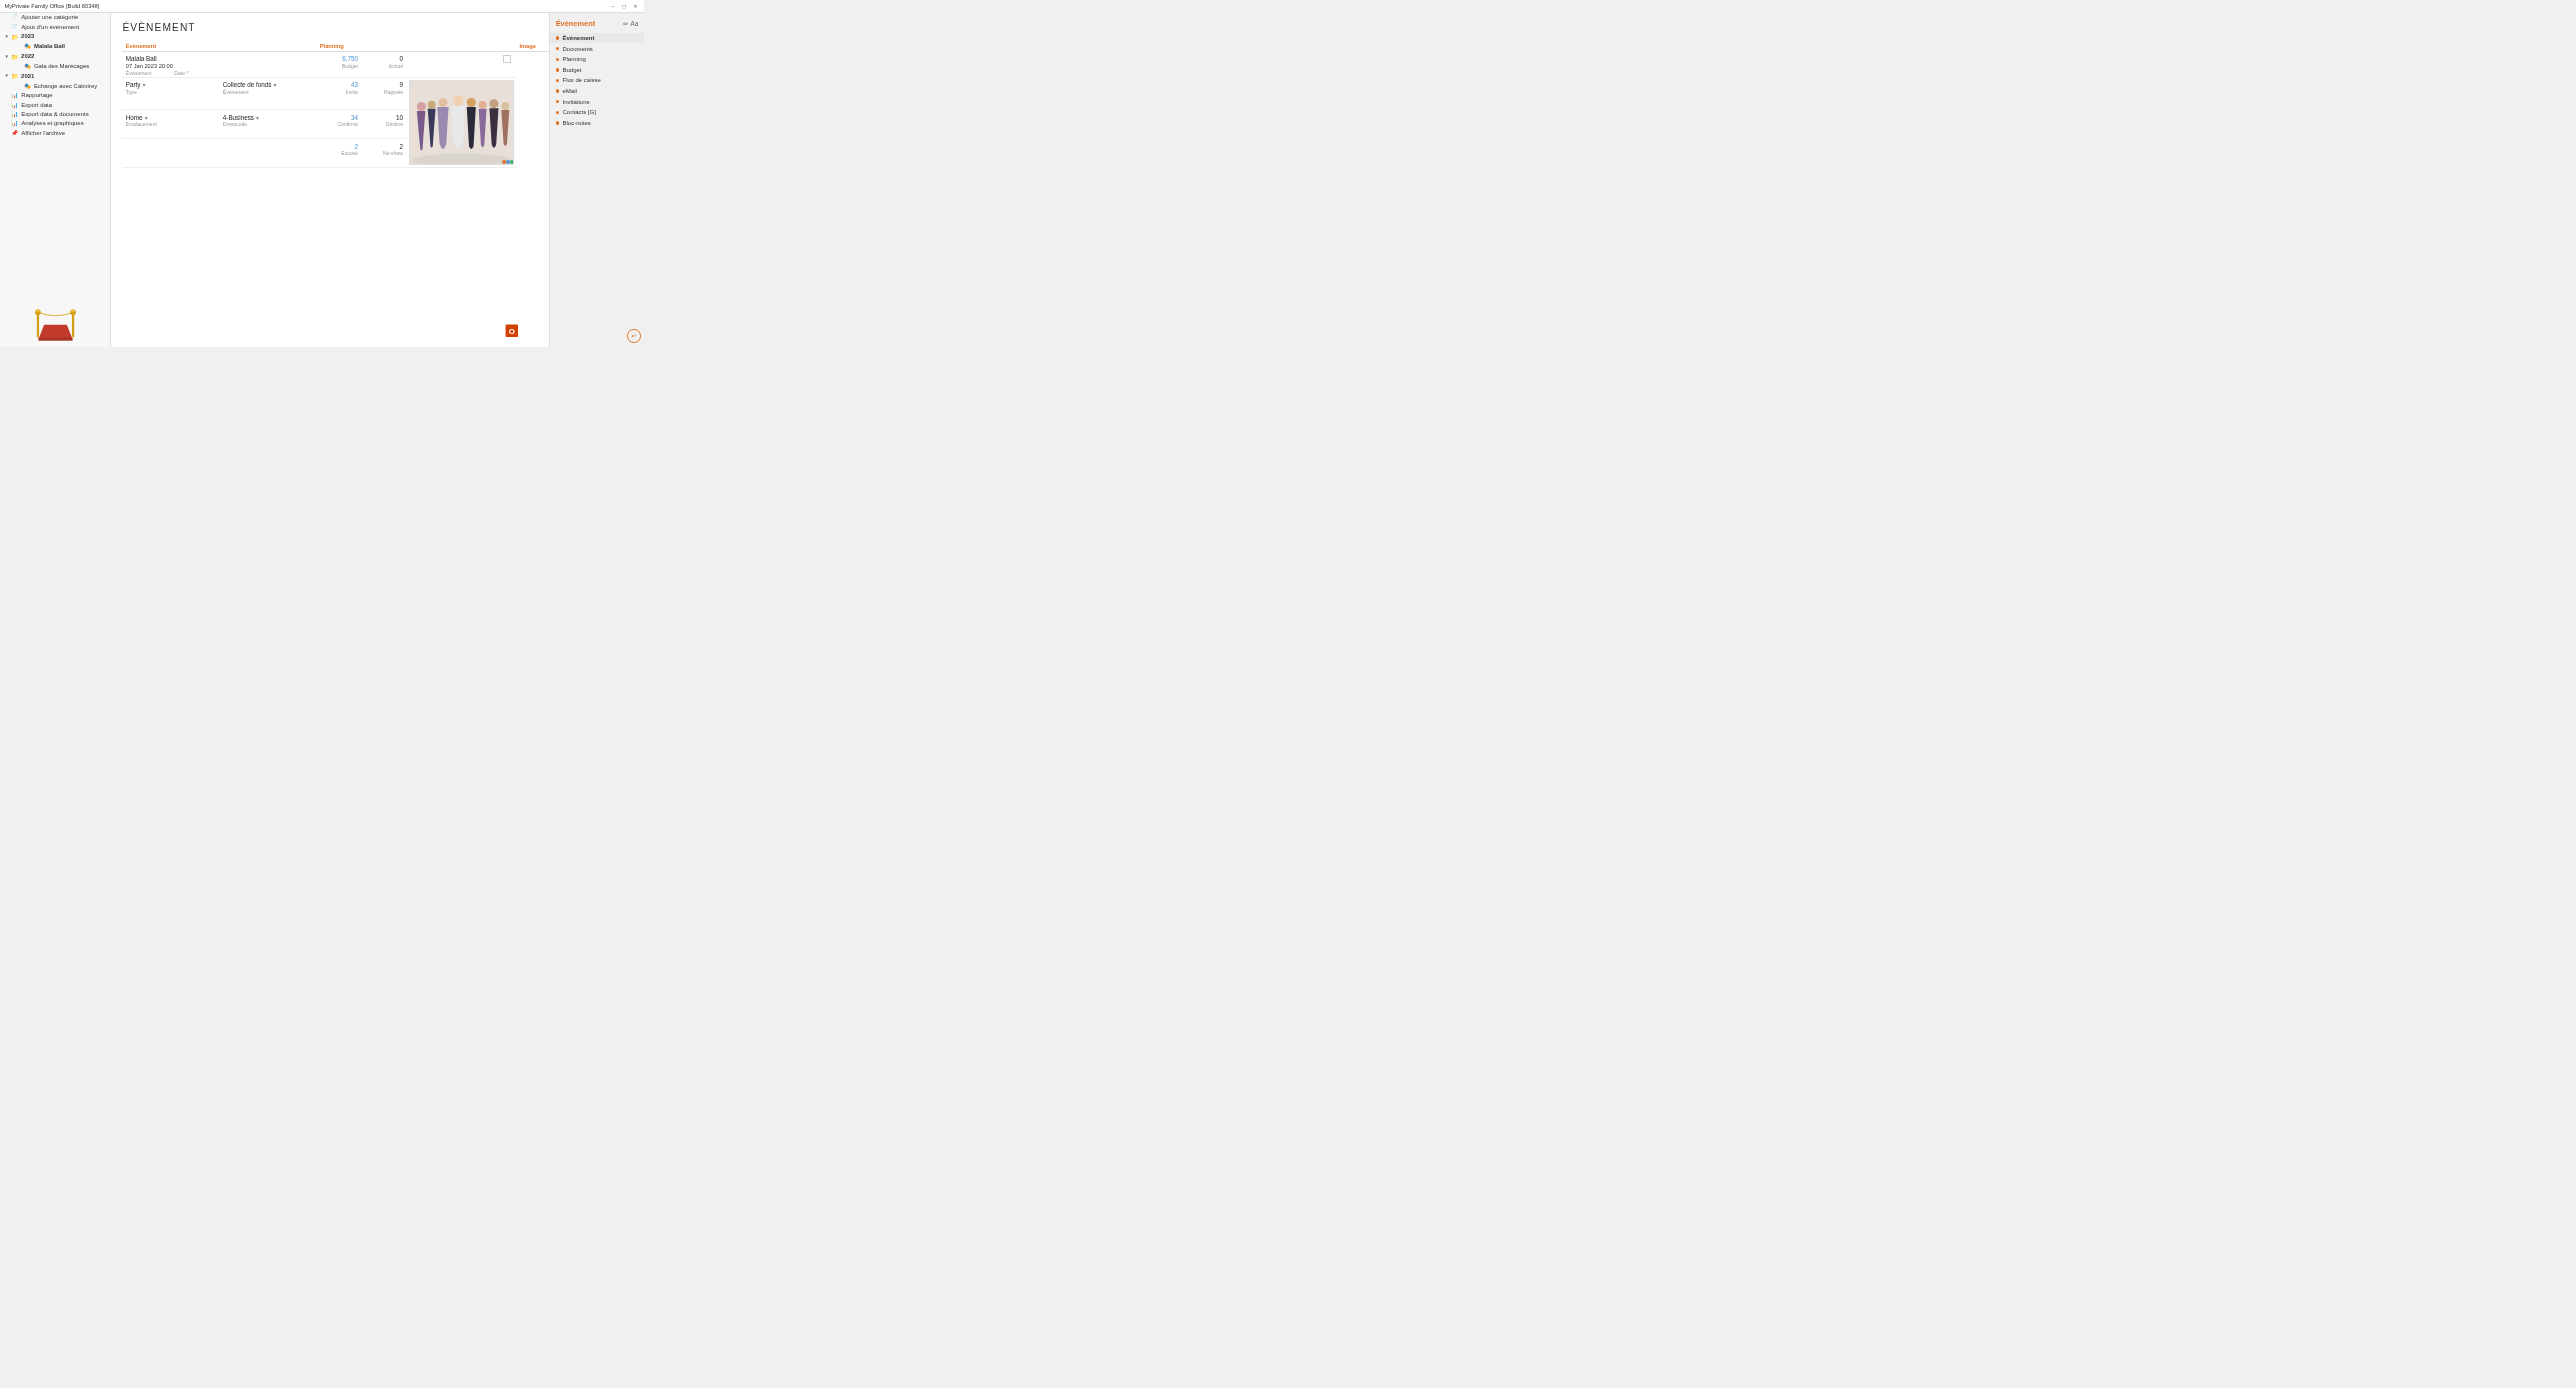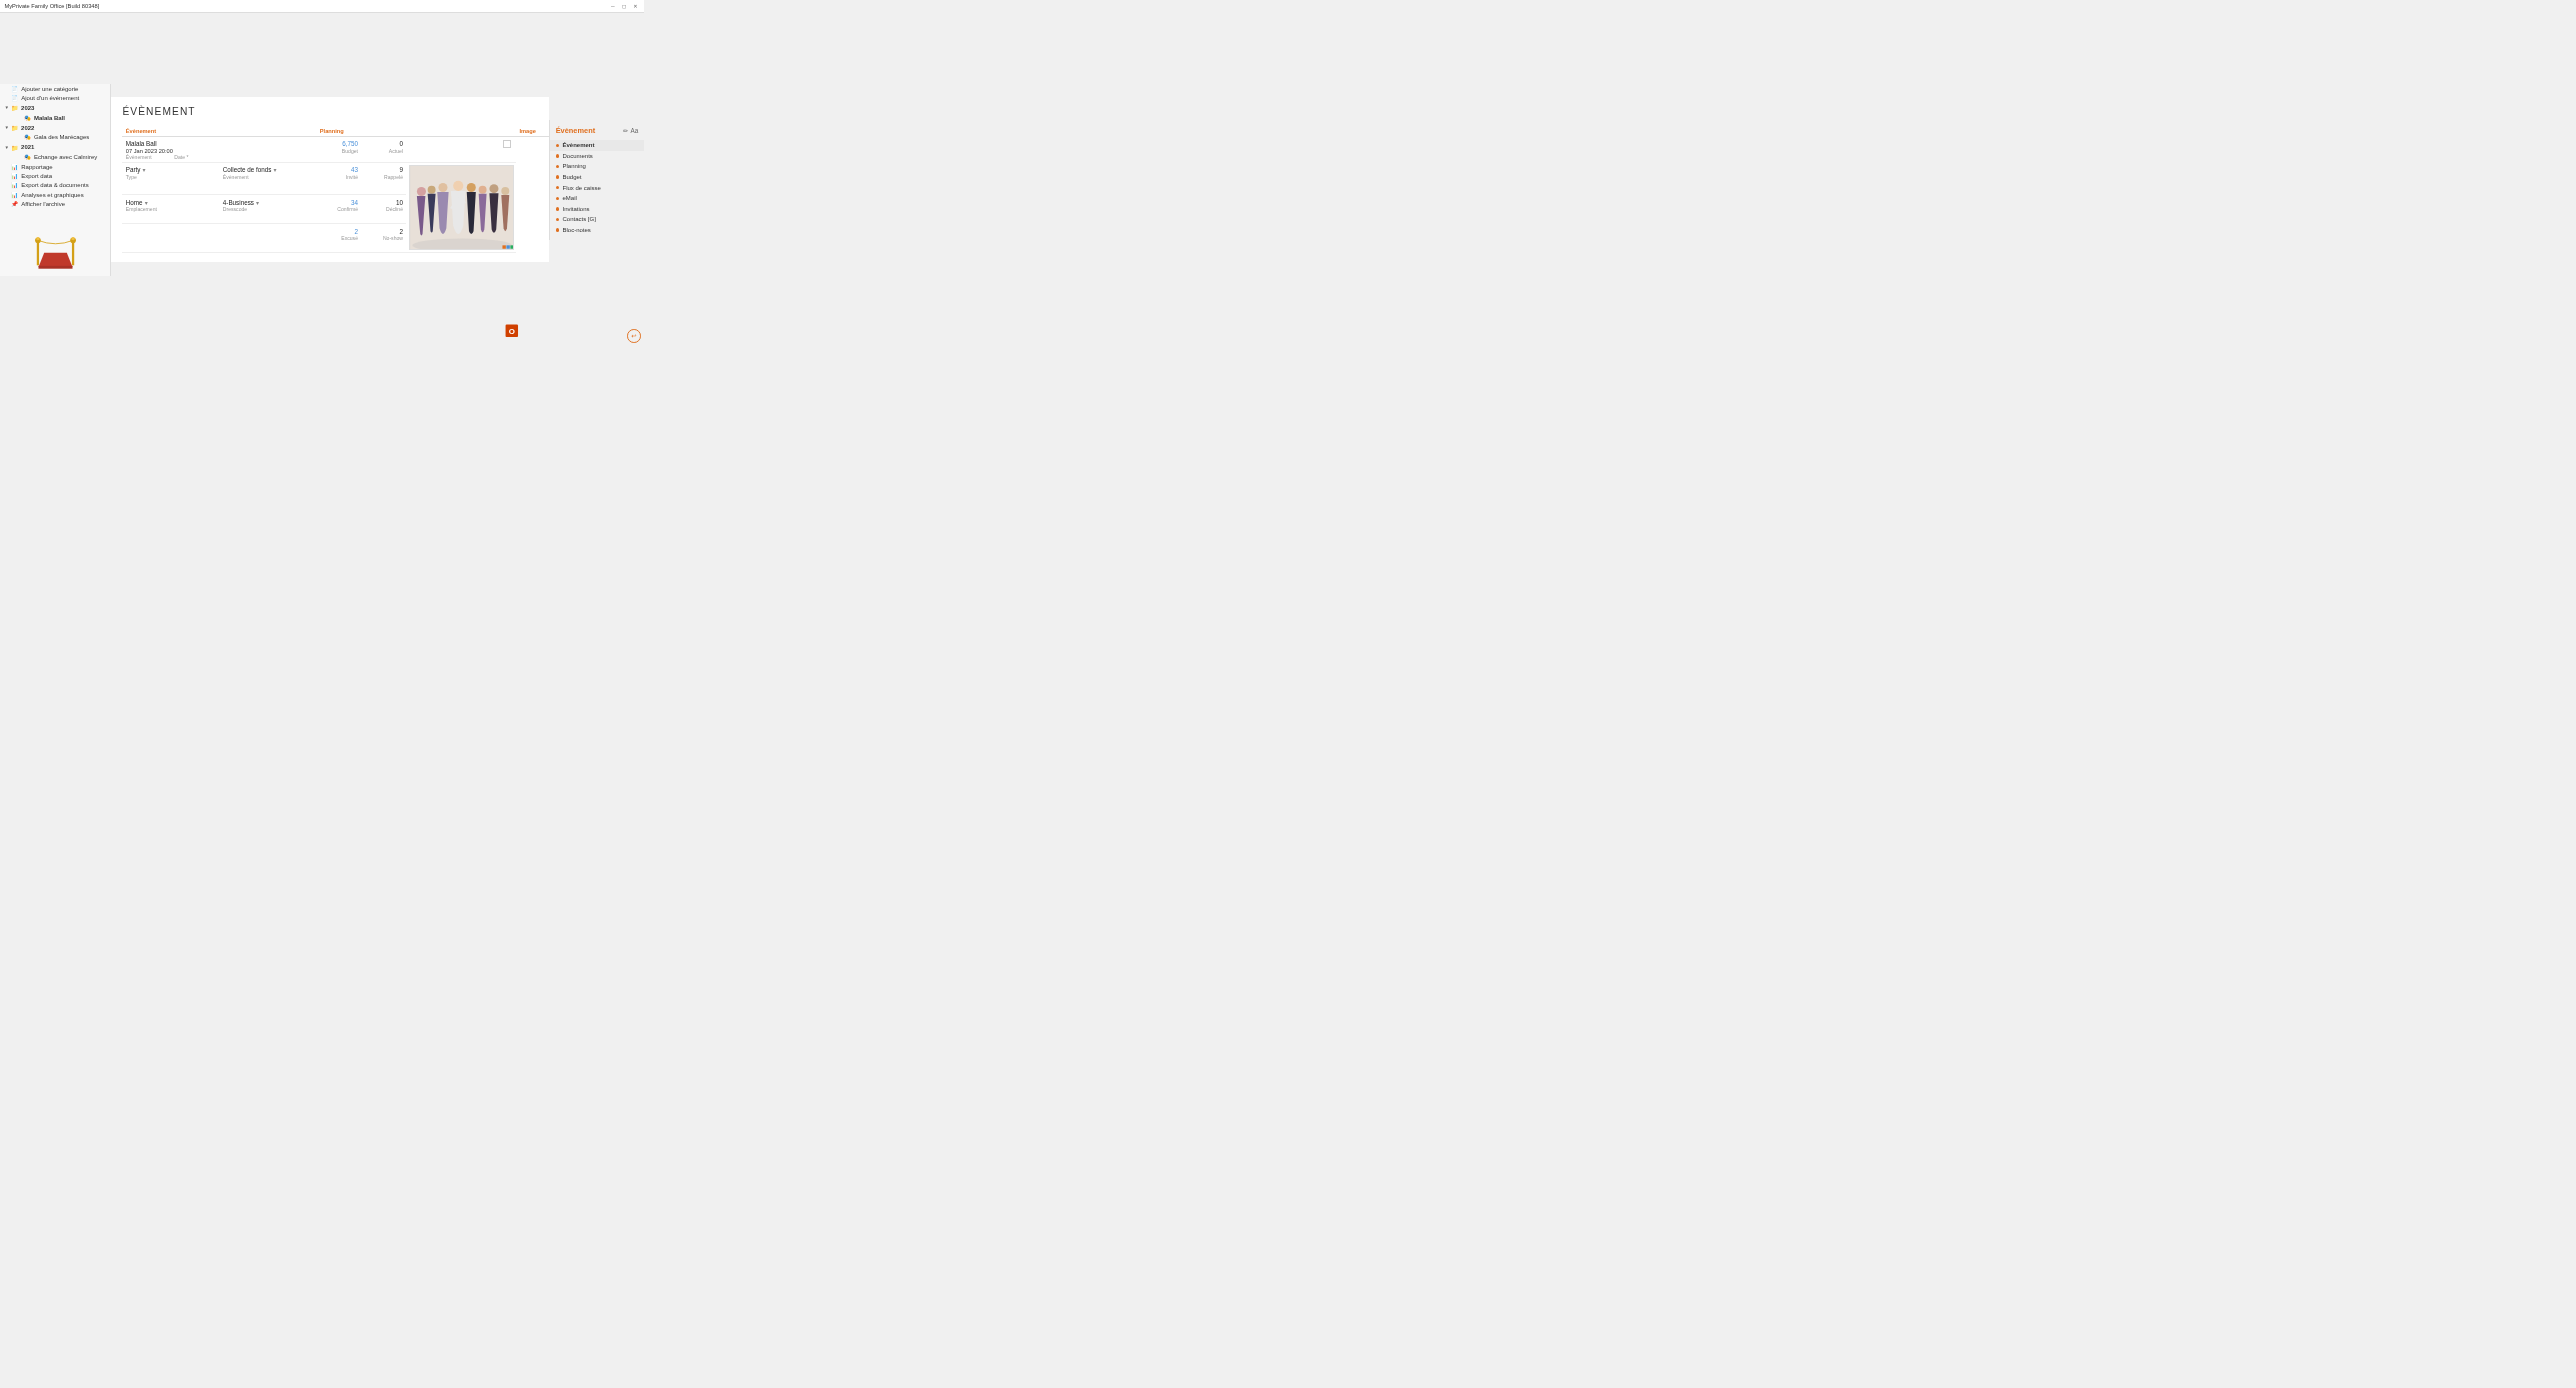--- a/index.html
+++ b/index.html
@@ -37,21 +37,20 @@
       justify-content: center;
       font-size: 5.1px;
       cursor: pointer;
       color: #666;
     }
 
     
     .app-body {
       display: flex;
       height: calc(100% - 12.5px);
-      align-items: center;
     }
 
     
     .sidebar {
       width: 111px;
       background: #f7f7f7;
       border-right: 0.6px solid #ddd;
       display: flex;
       flex-direction: column;
       font-size: 6px;

